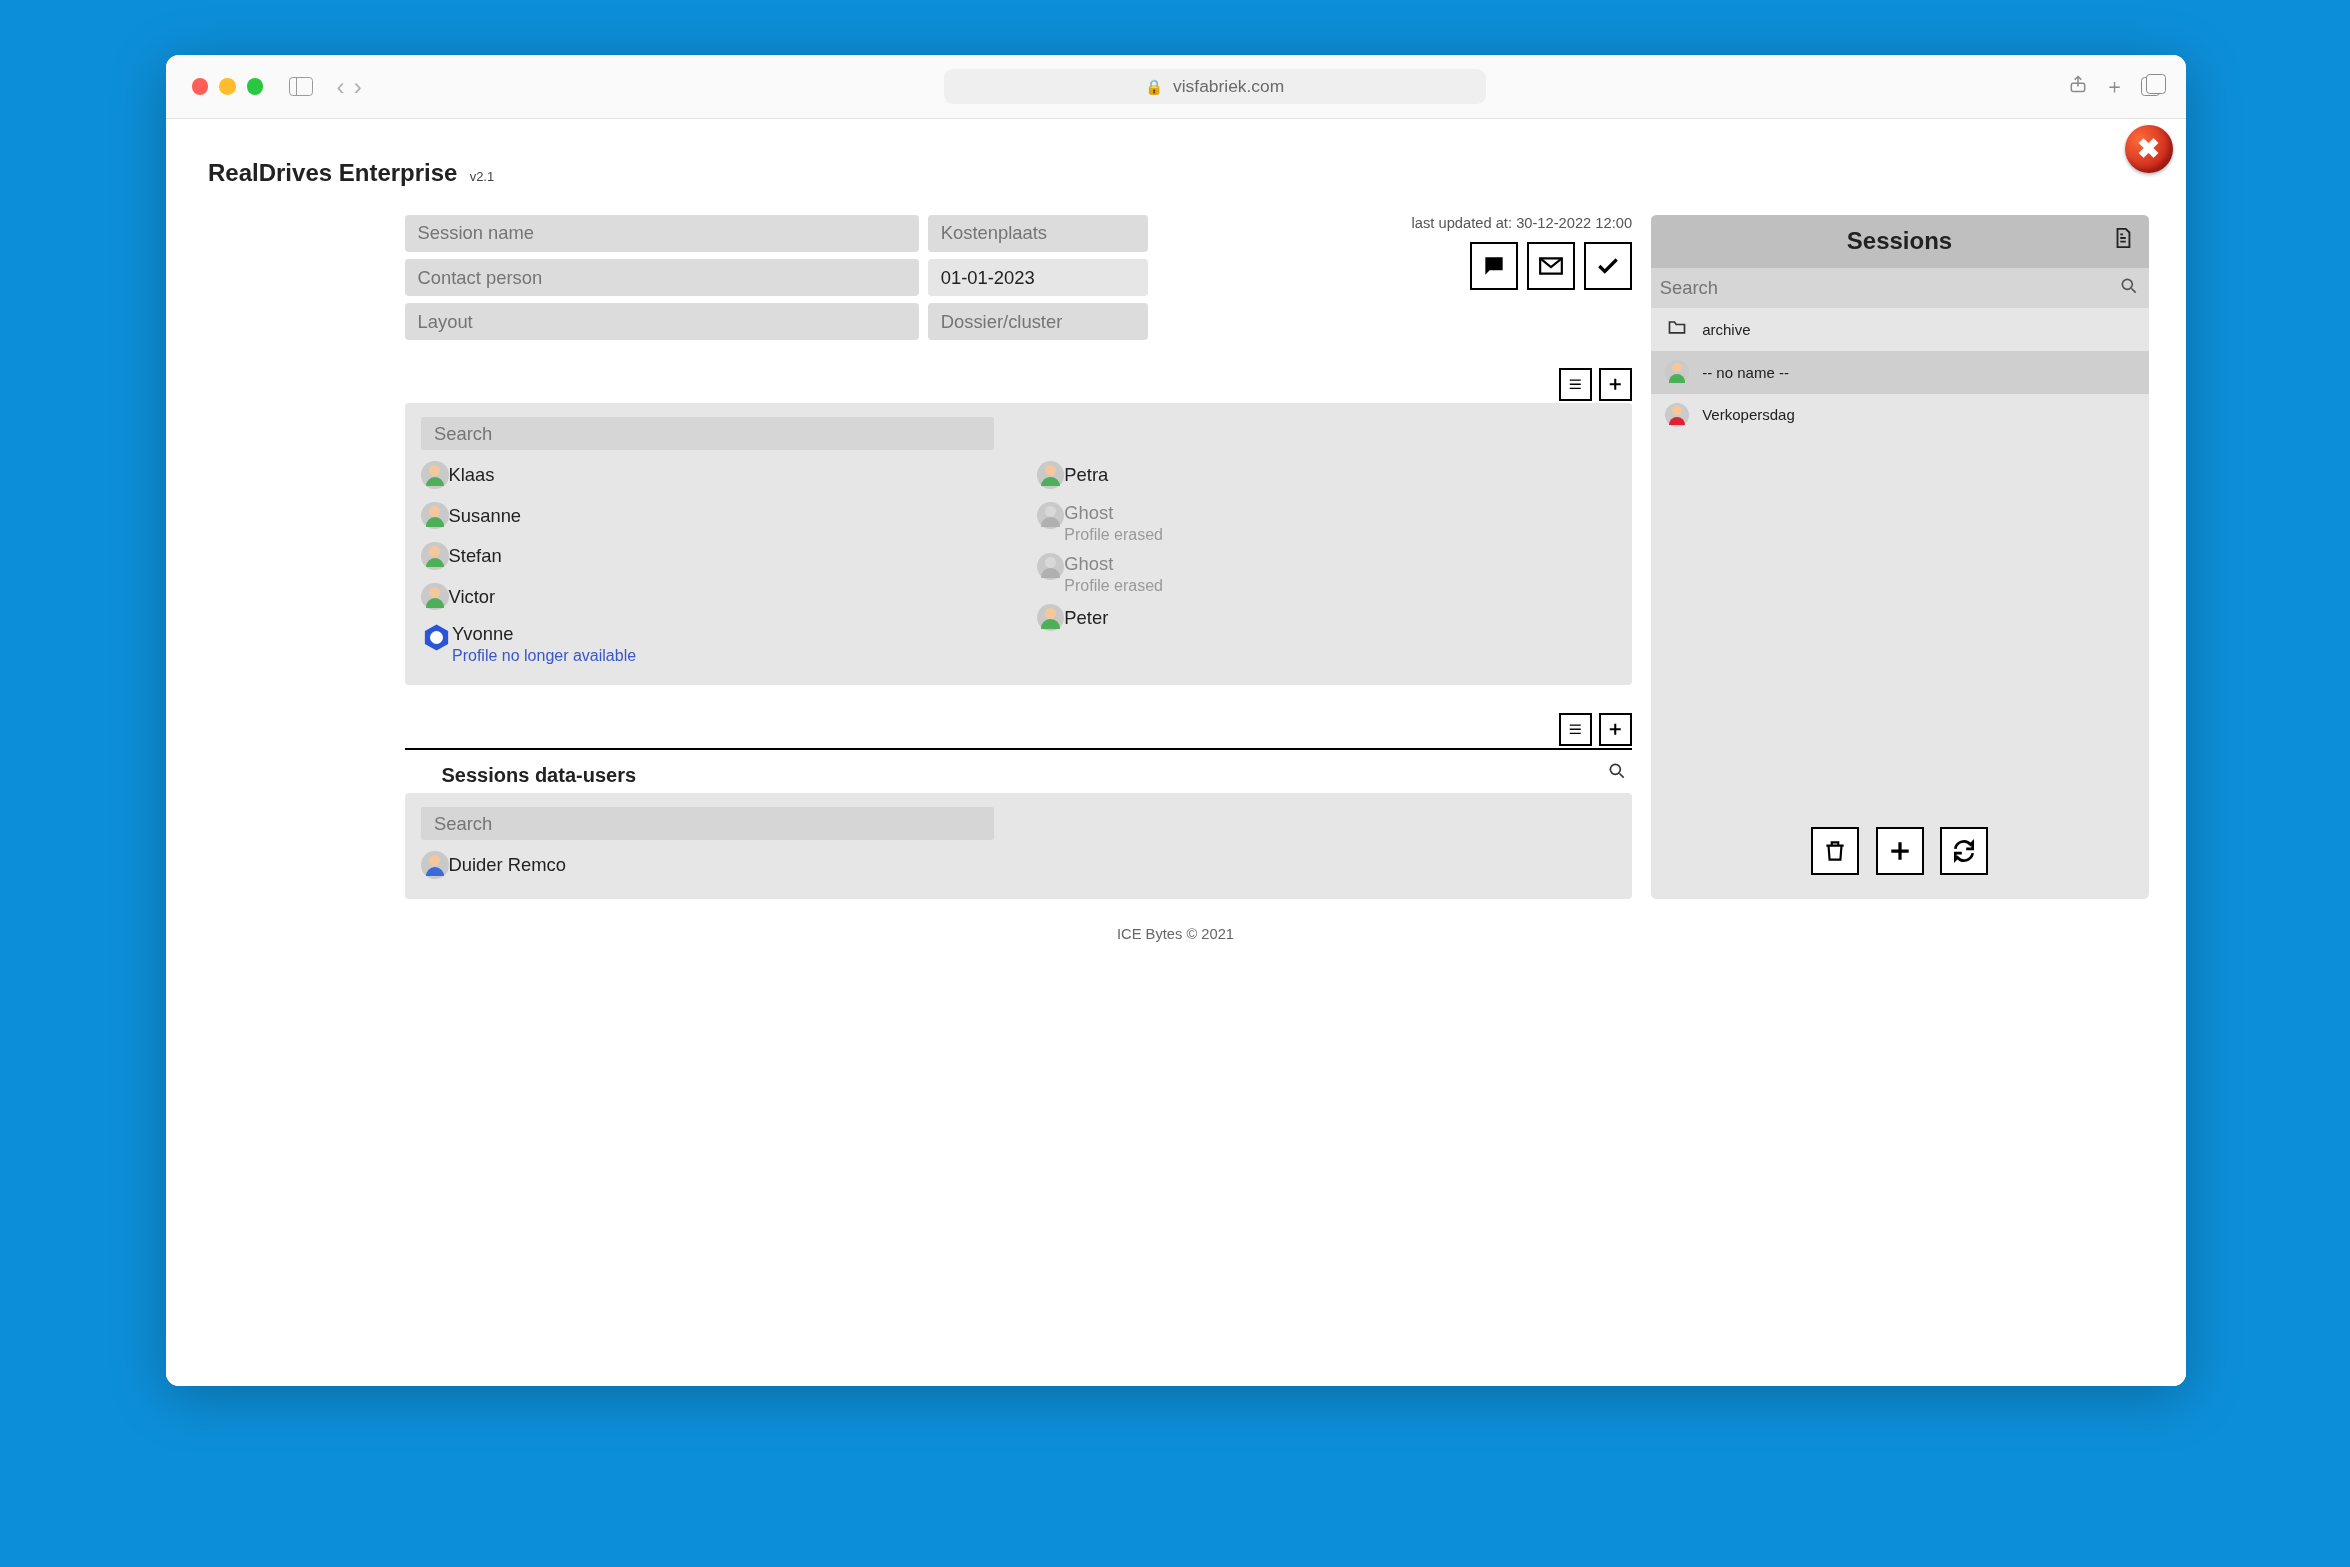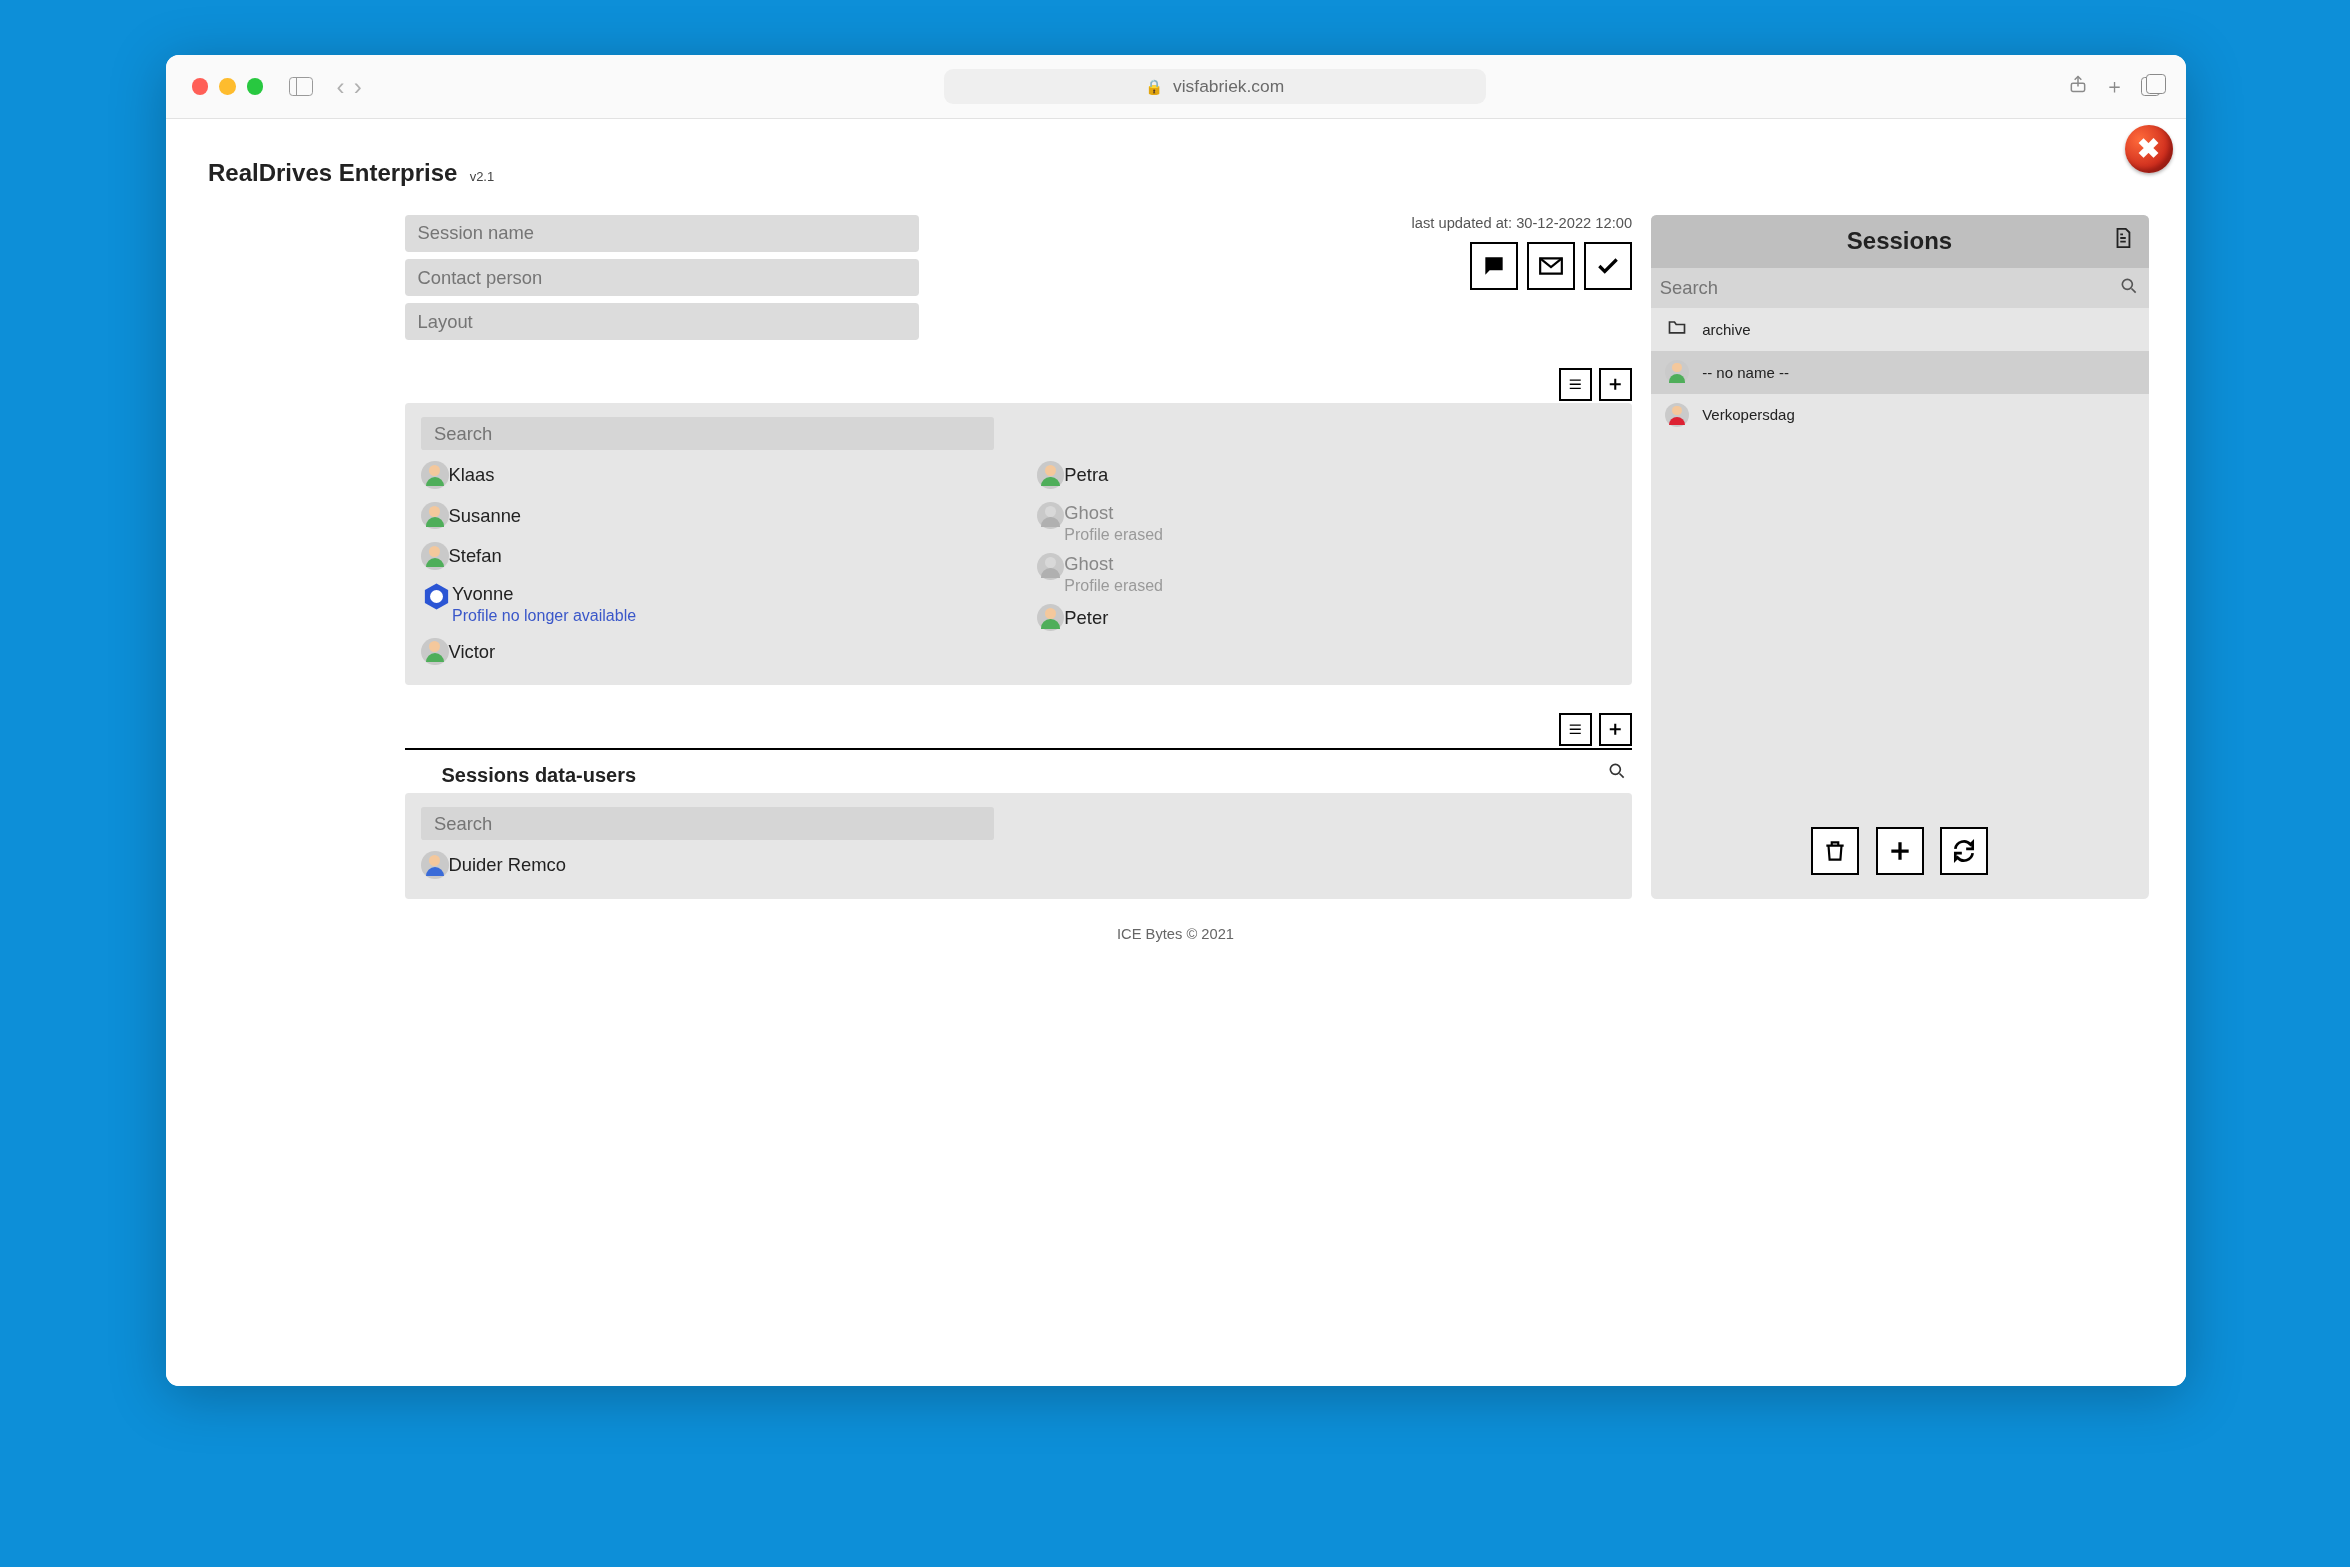--- a/index.html
+++ b/index.html
@@ -383,20 +383,25 @@
     <div class="workspace">
 
       <div class="main-panel">
 
         <div class="form-row">
           <div class="col-left">
             <input class="field" placeholder="Session name" style="">
             <input class="field" placeholder="Contact person" style="">
             <input class="field" placeholder="Layout" style="">
           </div>
+          <div class="col-right">
+            <input class="field" placeholder="Kostenplaats" style="">
+            <input class="field filled" value="01-01-2023" style="">
+            <input class="field" placeholder="Dossier/cluster" style="">
+          </div>
           <div class="meta-col">
             <div class="last-updated">
               <span>last updated at:</span>
               <span>30-12-2022 12:00</span>
             </div>
             <div class="btn-row">
               <div class="sq-btn">
                 <svg viewBox="0 0 24 24" fill="#000">
                     <path d="M4 4h16v12H8l-4 4V4z"></path>
                   </svg>
@@ -438,36 +443,36 @@
                   <span>Klaas</span>
                 </div>
                 <div class="member" style="margin-top:13px">
                   <span class="avatar green"></span>
                   <span>Susanne</span>
                 </div>
                 <div class="member" style="margin-top:13px">
                   <span class="avatar green"></span>
                   <span>Stefan</span>
                 </div>
+                <div class="member" style="margin-top:13px">
+                  <span class="avatar green"></span>
+                  <span>Victor</span>
+                </div>
                 <div class="member" style="margin-top:13px; align-items:flex-start">
                   <span class="avatar-hex">
                     <svg viewBox="0 0 24 24">
                         <polygon points="12,2 21,7 21,17 12,22 3,17 3,7" fill="#2b55d4"></polygon>
                         <circle cx="12" cy="12" r="5" fill="#fff"></circle>
                       </svg>
                   </span>
                   <span>
                     <span>Yvonne</span>
                     <span class="sub">Profile no longer available</span>
                   </span>
                 </div>
-                <div class="member" style="margin-top:13px">
-                  <span class="avatar green"></span>
-                  <span>Victor</span>
-                </div>
               </div>
               <div>
                 <div class="member">
                   <span class="avatar green"></span>
                   <span>Petra</span>
                 </div>
                 <div class="member ghost" style="margin-top:13px; align-items:flex-start">
                   <span class="avatar grey"></span>
                   <span>
                     <span>Ghost</span>

